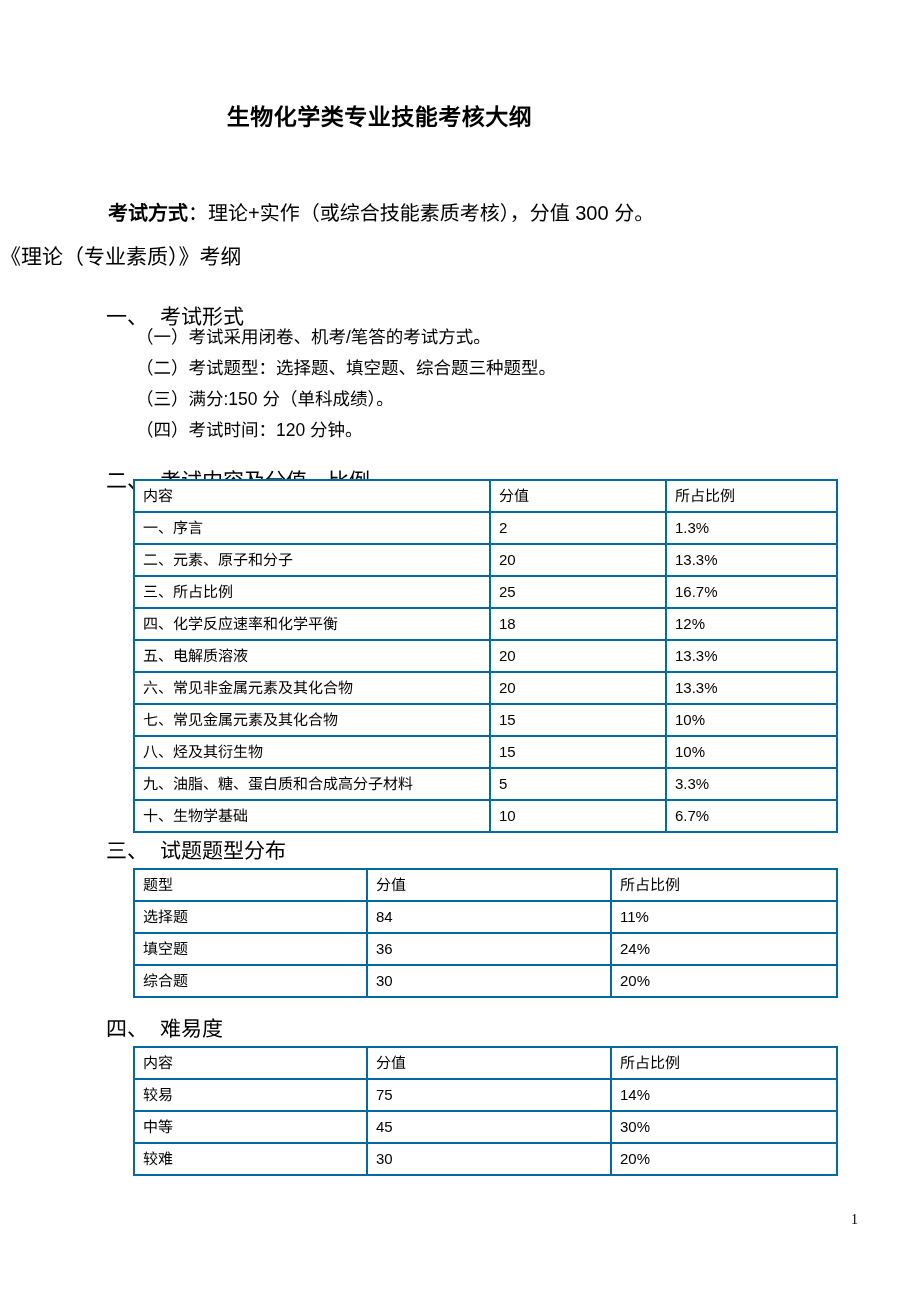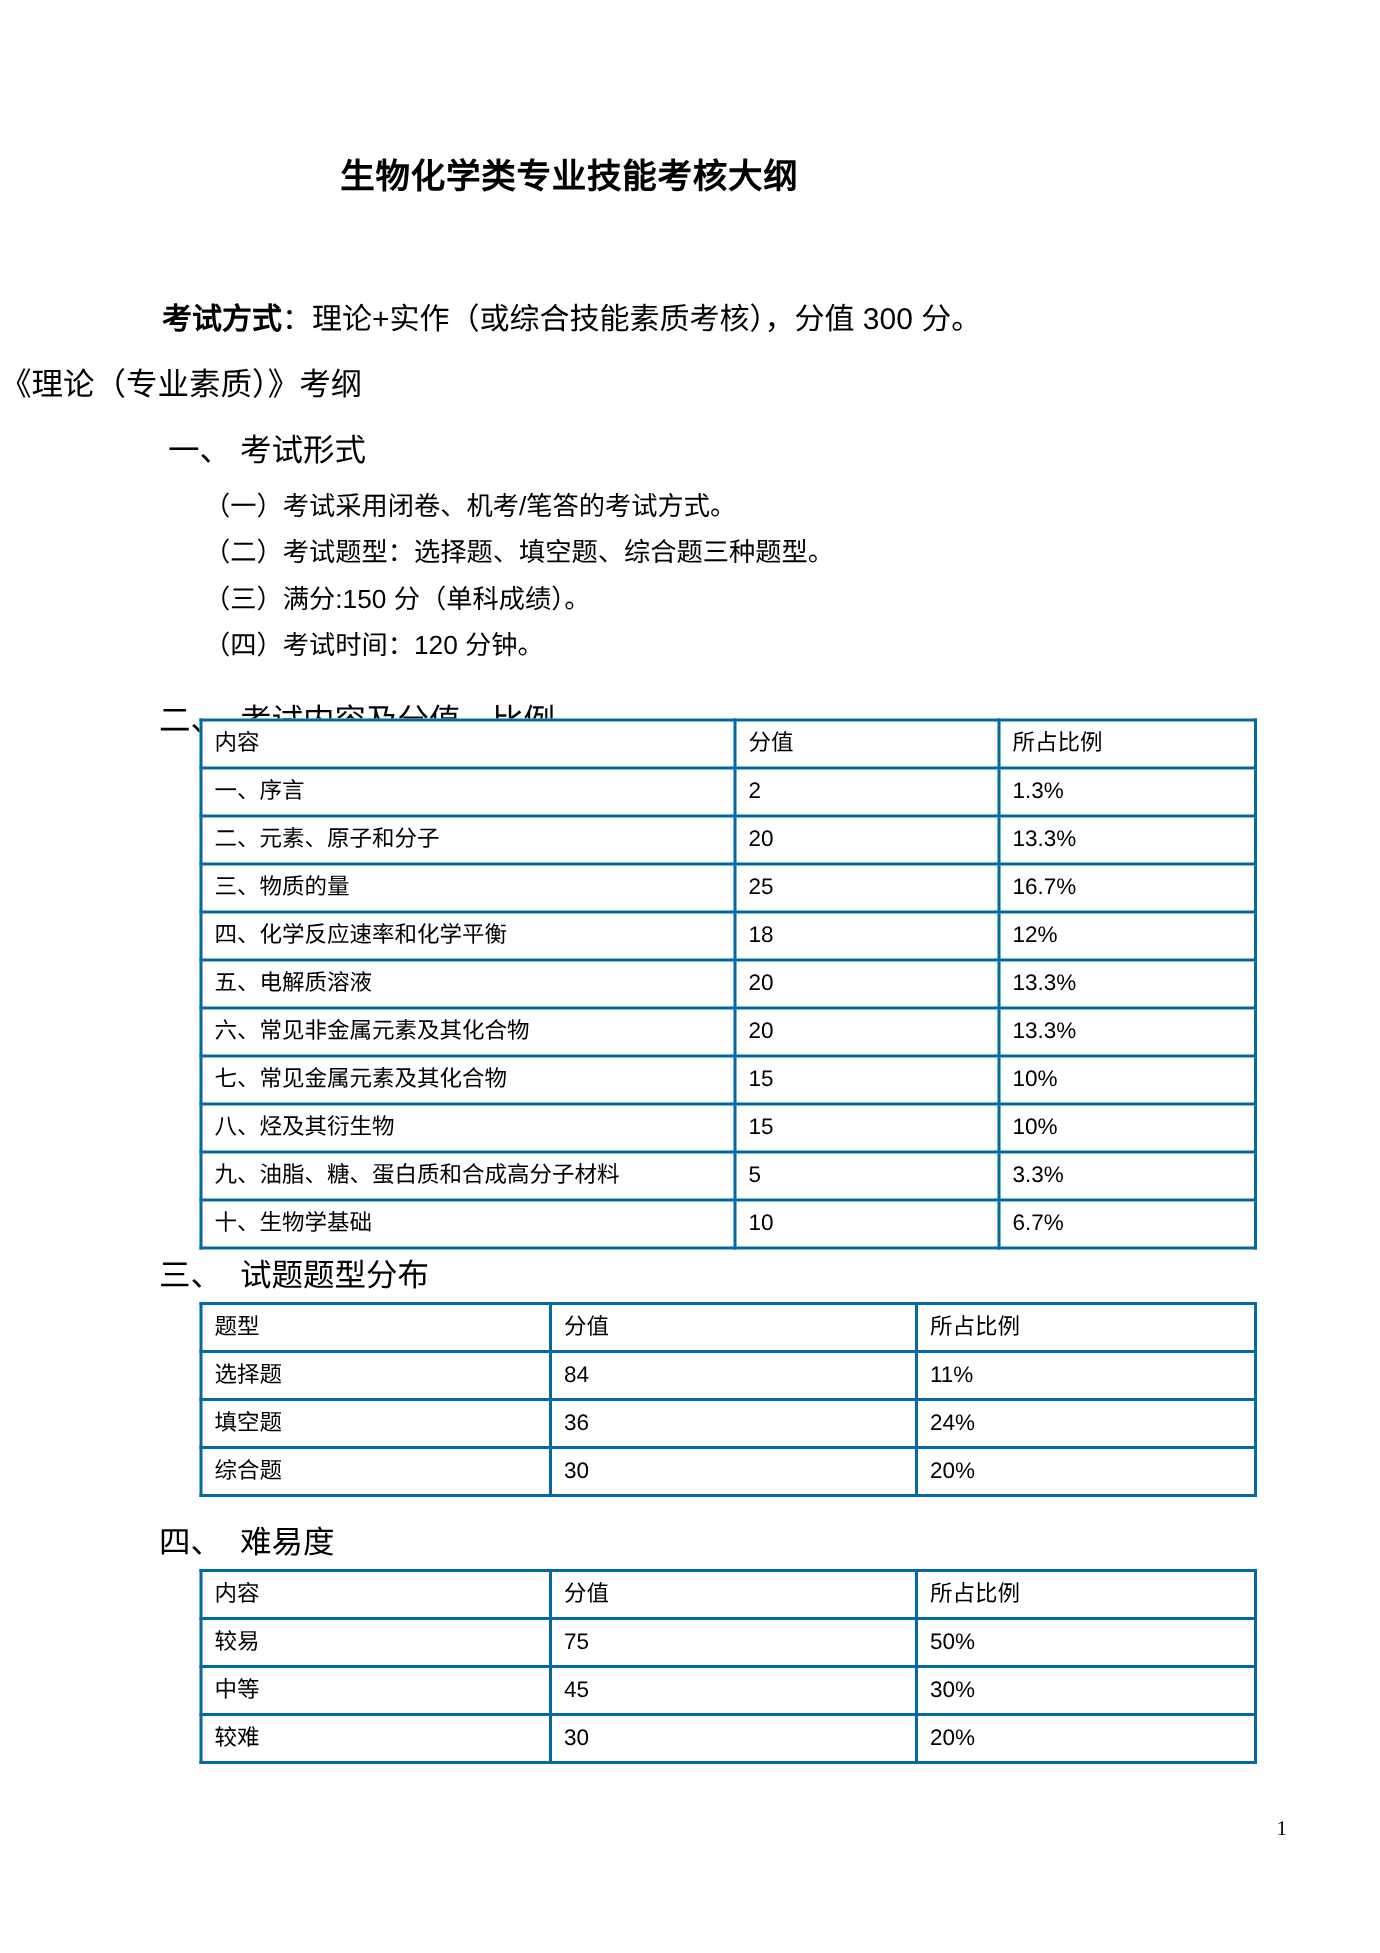--- a/index.html
+++ b/index.html
@@ -132,21 +132,21 @@
 <body>
 
 <div class="page">
 
   <div class="doc-title">生物化学类专业技能考核大纲</div>
 
   <div class="exam-mode"><span class="b">考试方式</span><span>：理论+实作（或综合技能素质考核），分值 300 分。</span></div>
 
   <div class="sub-title">《理论（专业素质）》考纲</div>
 
-  <div class="section-heading" style="top:288px;text-align:center;"><span class="num">一、</span><span>考试形式</span></div>
+  <div class="section-heading" style="top:304px;"><span class="num">一、</span><span>考试形式</span></div>
 
   <div class="bullet-line" style="top:327px;">（一）考试采用闭卷、机考/笔答的考试方式。</div>
   <div class="bullet-line" style="top:358px;">（二）考试题型：选择题、填空题、综合题三种题型。</div>
   <div class="bullet-line" style="top:389px;">（三）满分:150 分（单科成绩）。</div>
   <div class="bullet-line" style="top:420px;">（四）考试时间：120 分钟。</div>
 
   <div class="section-heading" style="top:468px;"><span class="num">二、</span><span>考试内容及分值、比例</span></div>
 
   <table class="grid" id="table-content">
     <tbody>
@@ -159,21 +159,21 @@
         <td class="c-name">一、序言</td>
         <td class="c-score">2</td>
         <td class="c-pct">1.3%</td>
       </tr>
       <tr>
         <td class="c-name">二、元素、原子和分子</td>
         <td class="c-score">20</td>
         <td class="c-pct">13.3%</td>
       </tr>
       <tr>
-        <td class="c-name">三、物质的量</td>
+        <td class="c-name">三、所占比例</td>
         <td class="c-score">25</td>
         <td class="c-pct">16.7%</td>
       </tr>
       <tr>
         <td class="c-name">四、化学反应速率和化学平衡</td>
         <td class="c-score">18</td>
         <td class="c-pct">12%</td>
       </tr>
       <tr>
         <td class="c-name">五、电解质溶液</td>
@@ -240,21 +240,21 @@
   <table class="grid" id="table-difficulty">
     <tbody>
       <tr>
         <td class="c-name">内容</td>
         <td class="c-score">分值</td>
         <td class="c-pct">所占比例</td>
       </tr>
       <tr>
         <td class="c-name">较易</td>
         <td class="c-score">75</td>
-        <td class="c-pct">50%</td>
+        <td class="c-pct">14%</td>
       </tr>
       <tr>
         <td class="c-name">中等</td>
         <td class="c-score">45</td>
         <td class="c-pct">30%</td>
       </tr>
       <tr>
         <td class="c-name">较难</td>
         <td class="c-score">30</td>
         <td class="c-pct">20%</td>

